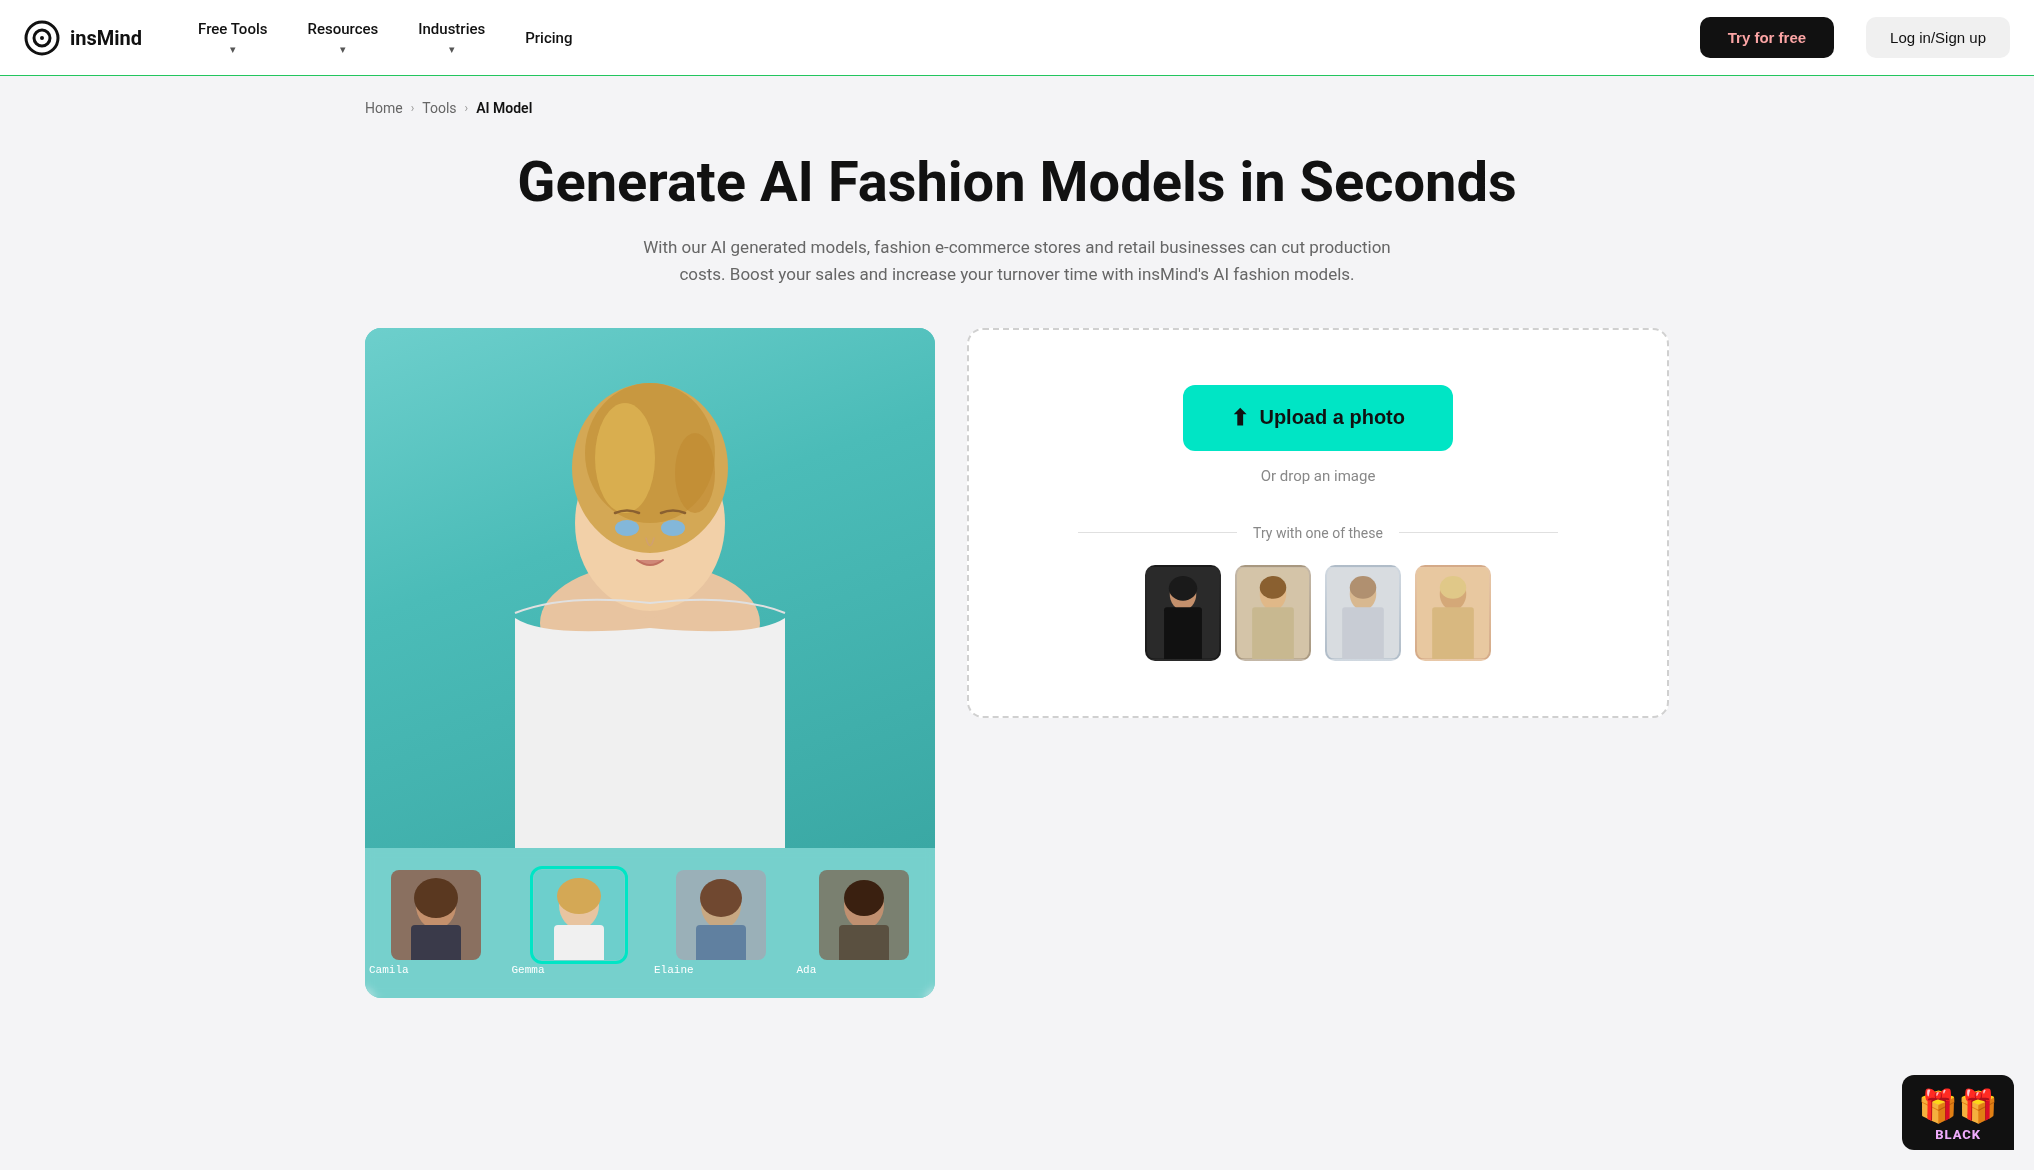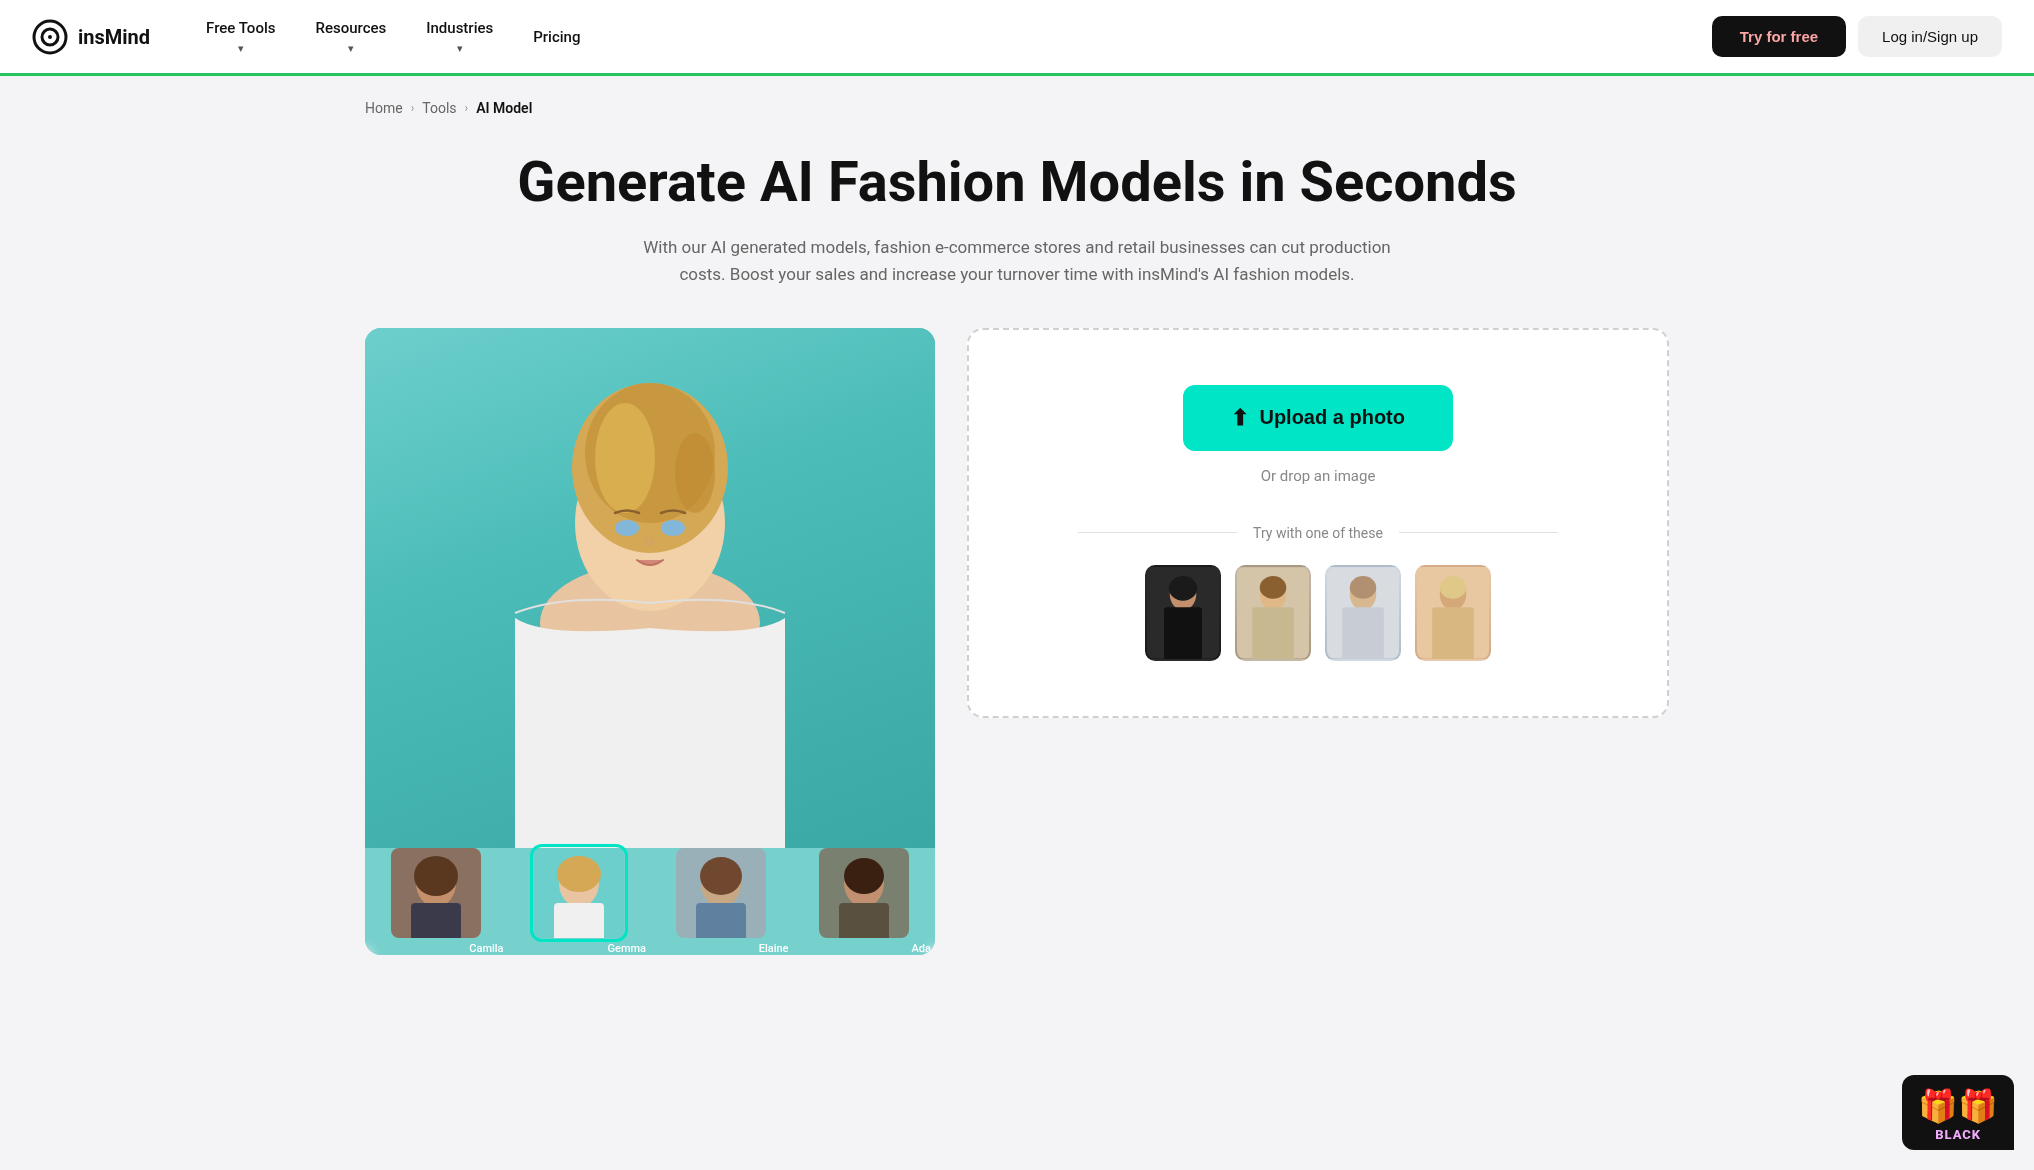--- a/index.html
+++ b/index.html
@@ -7,23 +7,23 @@
       font-family: -apple-system, BlinkMacSystemFont, 'Segoe UI', Roboto, sans-serif;
       background: #f4f4f6;
       min-height: 100vh;
     }
 
     
     nav {
       background: #fff;
       display: flex;
       align-items: center;
-      padding: 0 32px;
+      padding: 0 24px;
       height: 76px;
-      border-bottom: 3px solid #22c55e;
+      border-bottom: 1px solid #22c55e;
       position: relative;
       z-index: 10;
     }
     .logo {
       display: flex;
       align-items: center;
       gap: 10px;
       text-decoration: none;
       color: #111;
       font-weight: 700;
@@ -74,20 +74,21 @@
     }
     .btn-login {
       background: #f0f0f0;
       color: #111;
       border: none;
       border-radius: 10px;
       padding: 12px 24px;
       font-size: 15px;
       font-weight: 500;
       cursor: pointer;
+      margin-left: 20px;
     }
 
     
     .page-content {
       max-width: 1400px;
       margin: 0 auto;
       padding: 0 48px;
     }
 
     
@@ -150,24 +151,25 @@
     
     .thumbnails-row {
       display: flex;
       gap: 0;
       padding: 0;
       background: rgba(255,255,255,0.15);
       backdrop-filter: blur(4px);
     }
     .thumb {
       flex: 1;
-      text-align: right;
-      padding: 0 4px;
+      text-align: left;
+      padding: 22px 4px;
       cursor: pointer;
       position: relative;
+      font-family: Liberation Mono, monospace;
     }
     .thumb-img-placeholder {
       width: 90px;
       height: 90px;
       border-radius: 8px;
       margin: 0 auto 4px;
       display: block;
     }
     .thumb.selected .thumb-img-placeholder {
       outline: 3px solid #00e5c5;

